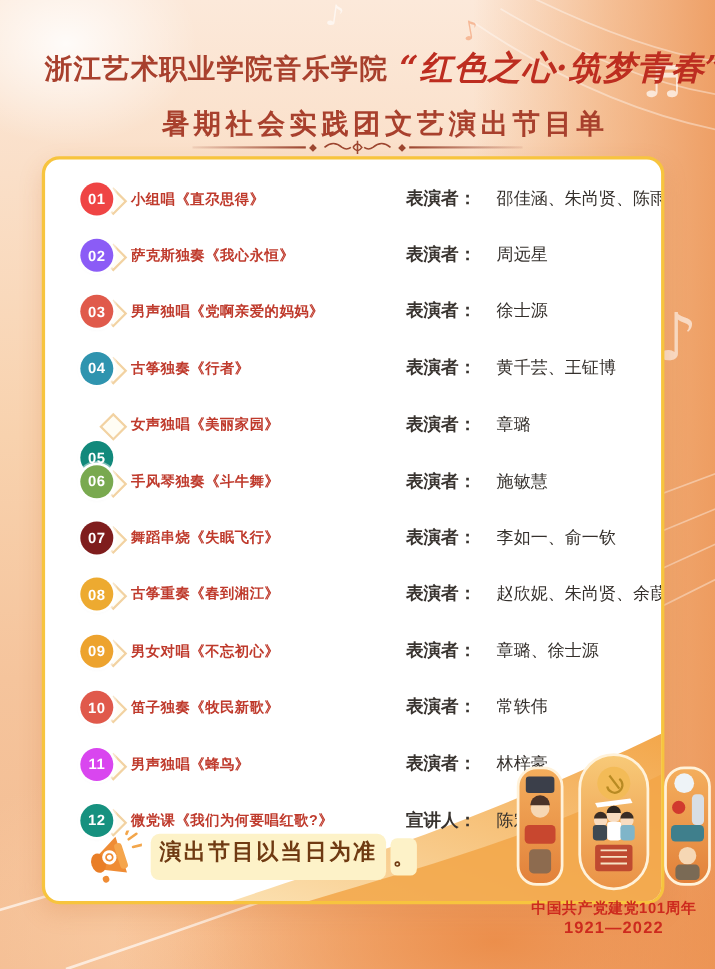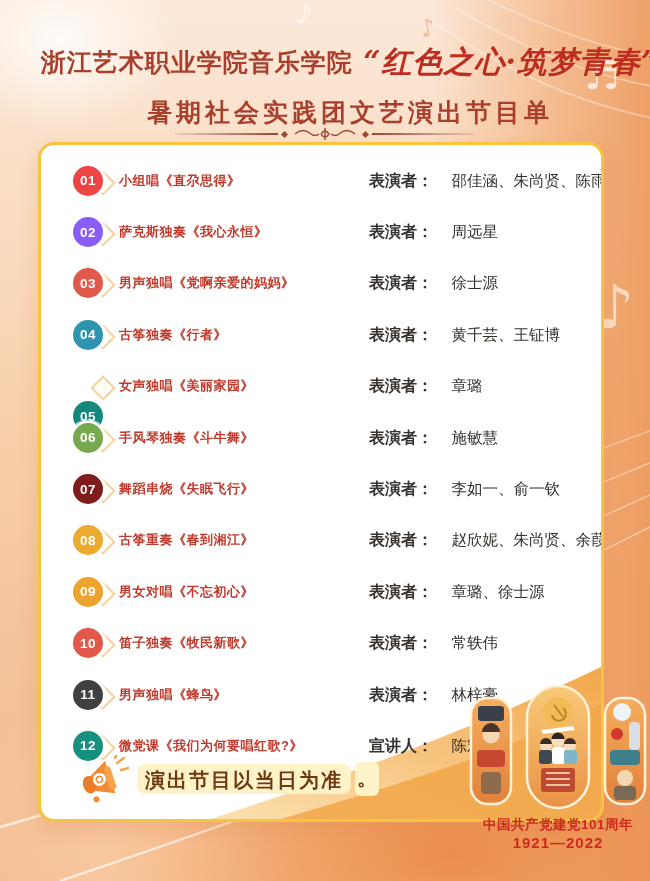--- a/index.html
+++ b/index.html
@@ -54,21 +54,21 @@
   .num-circle span{color:#fff;font-size:13.5px;font-weight:bold;letter-spacing:.5px;}
   .item-title{position:absolute;left:78px;top:50%;transform:translateY(-50%);
               font-size:13px;font-weight:bold;color:#bf3a2c;letter-spacing:.5px;white-space:nowrap;}
   .item-perf{position:absolute;left:328px;top:50%;transform:translateY(-50%);white-space:nowrap;}
   .item-perf .role{font-size:16px;font-weight:bold;color:#38332f;}
   .item-perf .names{font-size:15.5px;color:#35302c;font-family:"DejaVu Serif",serif;margin-left:14px;}
 
   
   .note-row{position:absolute;left:36px;bottom:16px;display:flex;align-items:center;z-index:2;}
   .note-text{font-size:20px;font-weight:bold;color:#6f3a12;letter-spacing:2px;
-             background:#fdf2c8;border-radius:8px;padding:3px 8px 0 8px;margin-left:8px;}
+             background:#fdf2c8;border-radius:8px;padding:3px 8px 12px 8px;margin-left:8px;}
   .note-period{font-size:20px;font-weight:bold;color:#6f3a12;background:#fdf2c8;border-radius:6px;
                padding:3px 2px 4px 2px;margin-left:4px;}
 
   
   .badge{position:absolute;left:466px;top:684px;width:184px;text-align:center;z-index:3;}
   .badge-line1{margin-top:2px;font-size:13.5px;font-weight:bold;color:#cd2a1e;letter-spacing:.5px;}
   .badge-line2{font-size:15px;font-weight:bold;color:#cd2a1e;letter-spacing:1px;}
 </style>
 </head>
 <body>
@@ -275,21 +275,21 @@
     <span class="item-title">笛子独奏《牧民新歌》</span>
     <span class="item-perf">
       <span class="role">表演者：</span>
       <span class="names">常轶伟</span>
     </span>
   </div>
 
   <div class="row">
     <span class="badge-wrap">
       <span class="chev"></span>
-      <span class="num-circle" style="background: #404040;">
+      <span class="num-circle" style="background: #d946ef;">
         <span>11</span>
       </span>
     </span>
     <span class="item-title">男声独唱《蜂鸟》</span>
     <span class="item-perf">
       <span class="role">表演者：</span>
       <span class="names">林梓豪</span>
     </span>
   </div>
 

